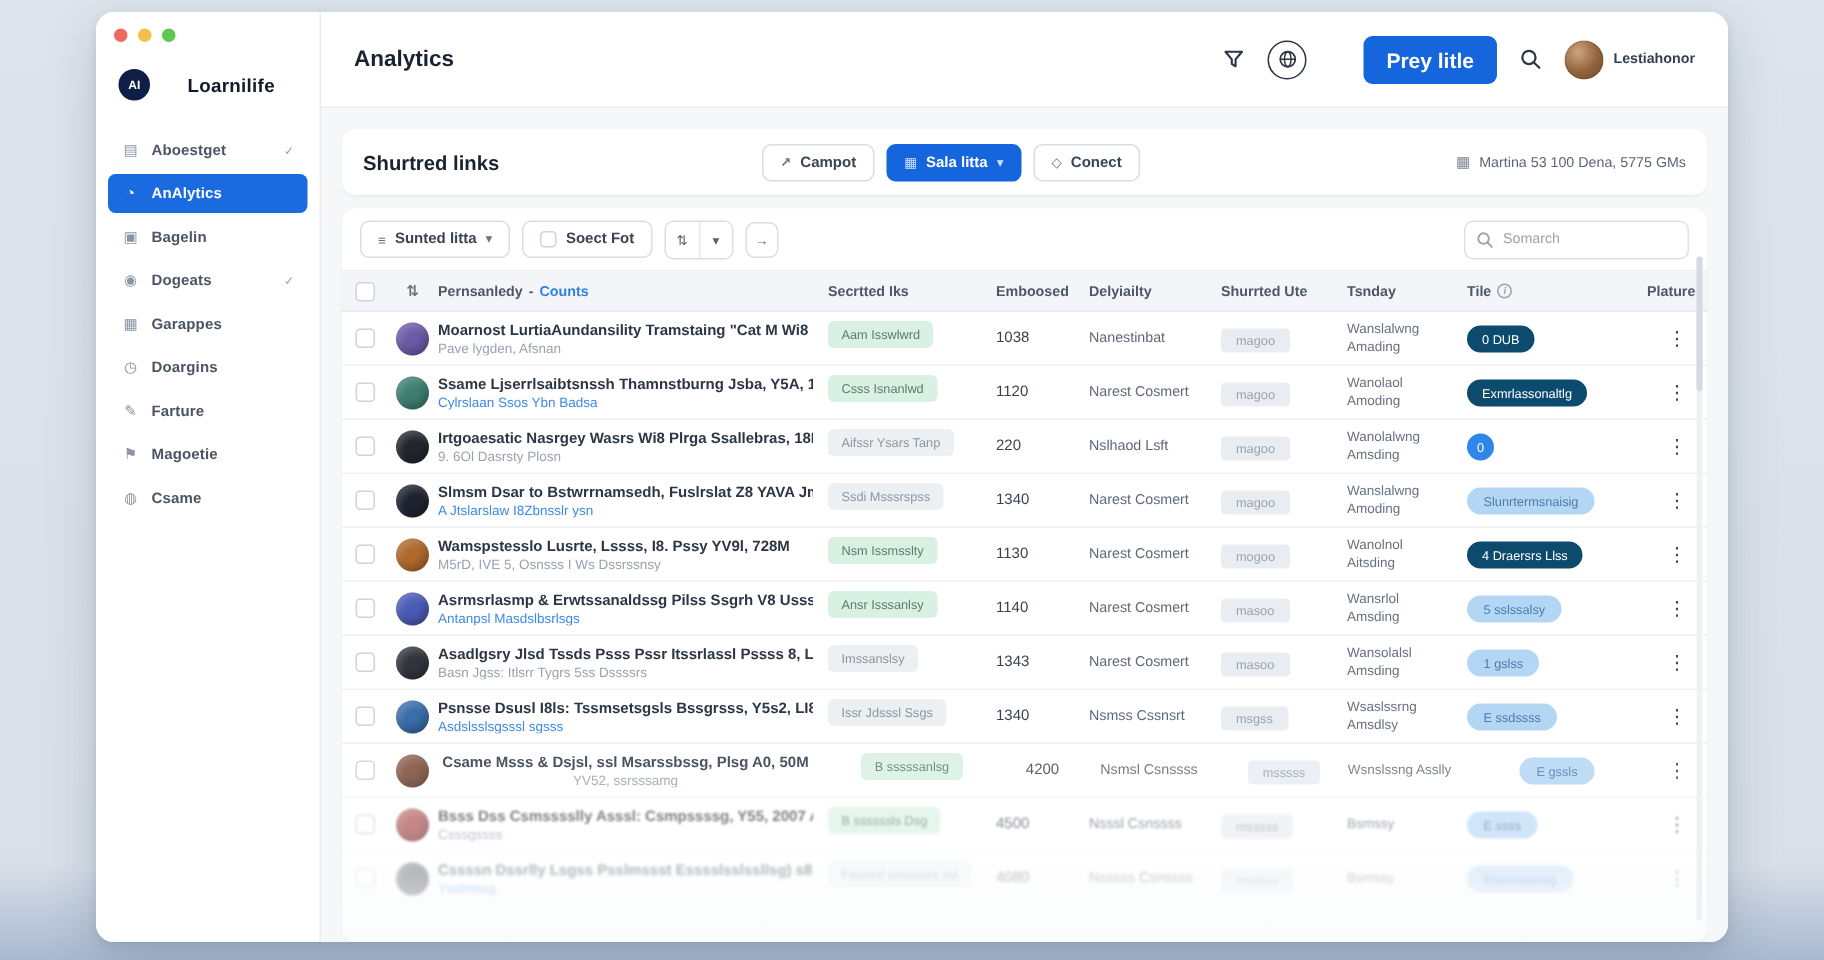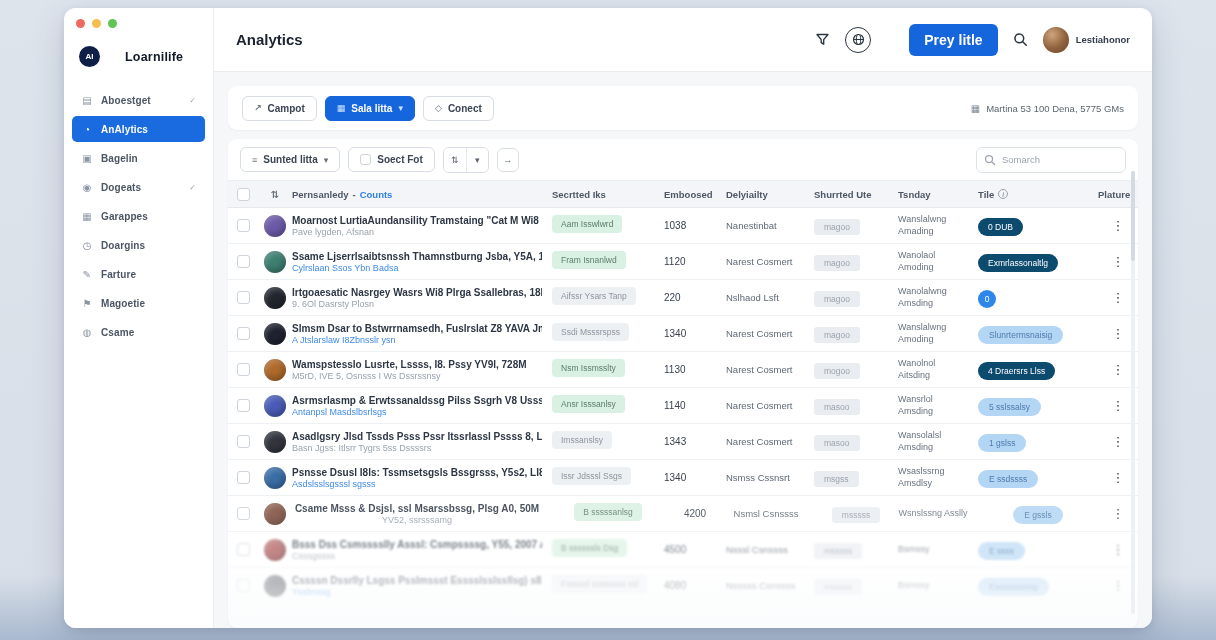--- a/index.html
+++ b/index.html
@@ -219,20 +219,21 @@
         <div class="user">
           <span class="user-avatar"></span>
           <span class="user-name">Lestiahonor</span>
         </div>
       </div>
     </header>
 
     <div class="content">
 
       <div class="card section-card">
+        <h2 class="sc-title">Shurtred links</h2>
         <div class="section-actions">
           <button class="btn-outline">
             <span class="bi">↗</span>
             <span>Campot</span>
           </button>
           <button class="btn-blue">
             <span class="bi">▦</span>
             <span>Sala litta</span>
             <span class="bi">▾</span>
           </button>
@@ -310,21 +311,21 @@
     <span class="kebab">⋮</span>
   </div>
 
   <div class="trow">
     <span class="checkbox"></span>
     <span class="avatar" style="background-color: rgb(62, 127, 114);"></span>
     <span class="name-cell">
       <div class="row-title">Ssame Ljserrlsaibtsnssh Thamnstburng Jsba, Y5A, 19V Aslten</div>
       <div class="row-sub link">Cylrslaan Ssos Ybn Badsa</div>
     </span>
-    <span><span class="status-pill green">Fram Isnanlwd</span></span>
+    <span><span class="status-pill green">Csss Isnanlwd</span></span>
     <span class="cell-embossed">1120</span>
     <span class="cell-delivery">Narest Cosmert</span>
     <span><span class="shared-pill">magoo</span></span>
     <span class="cell-timing">Wanolaol Amoding</span>
     <span><span class="tile-pill solid">Exmrlassonaltlg</span></span>
     <span class="kebab">⋮</span>
   </div>
 
   <div class="trow">
     <span class="checkbox"></span>

